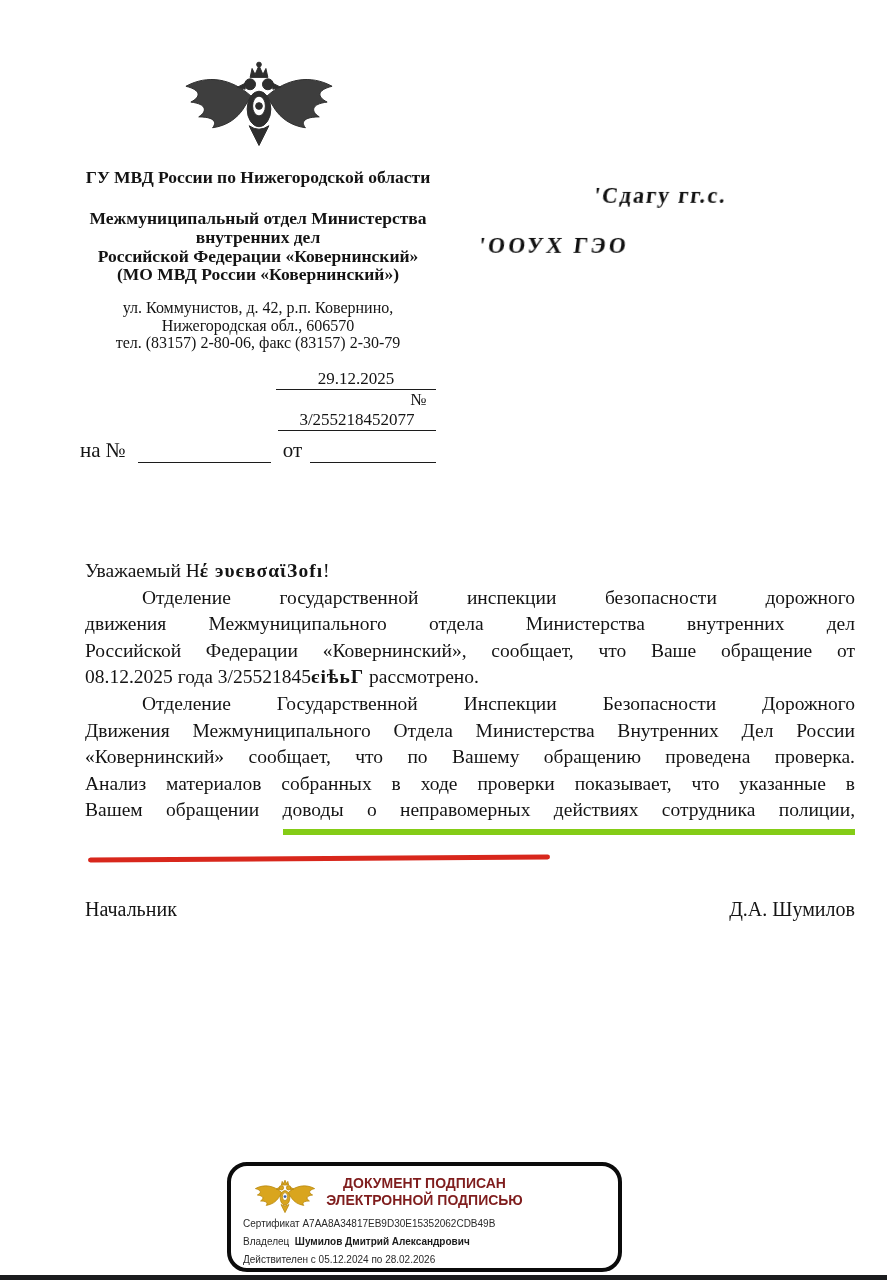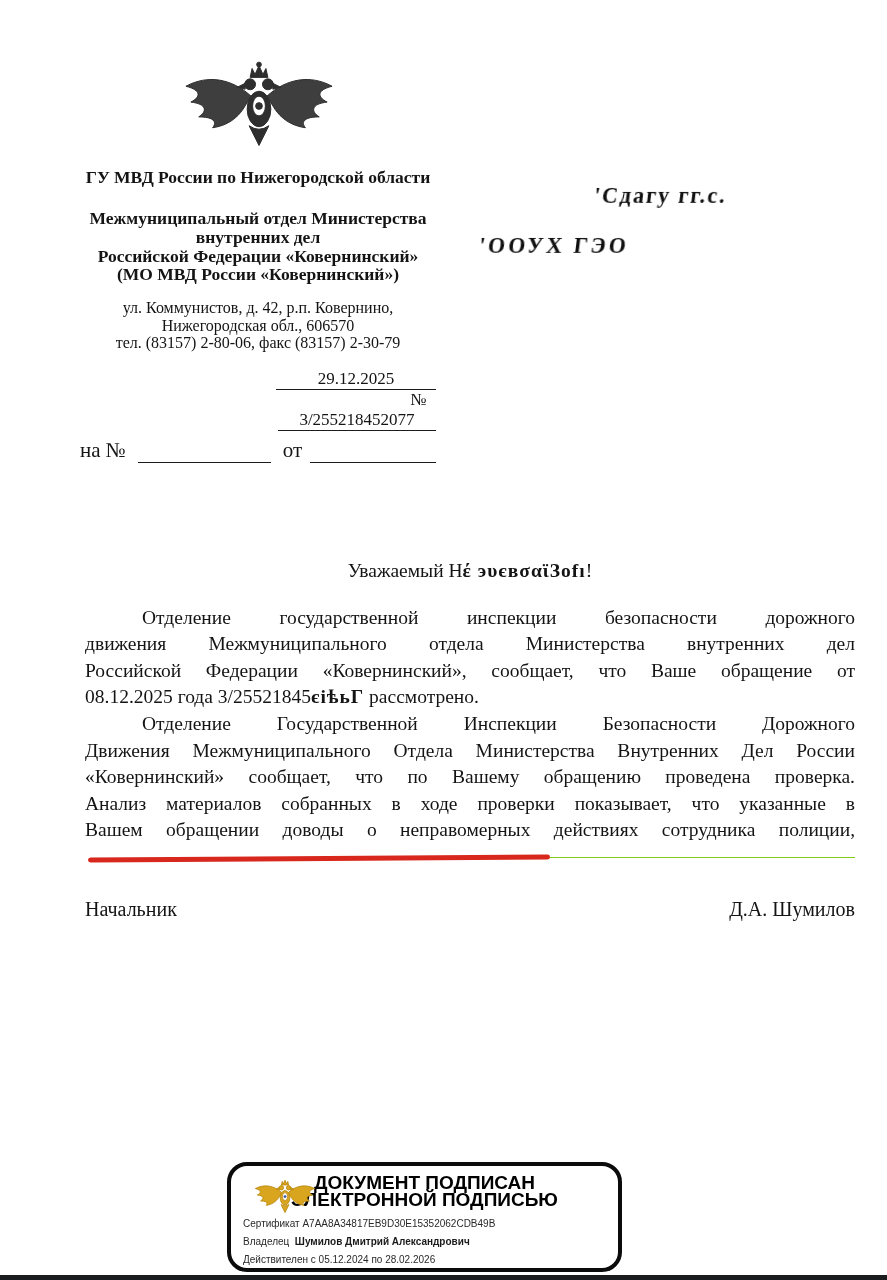--- a/index.html
+++ b/index.html
@@ -34,46 +34,46 @@
   .smudge {
     display:inline-block; transform:skewX(-7deg);
     filter:blur(0.55px); font-weight:600; color:#101010;
   }
   .recip1 { position:absolute; left:594px; top:183px; font-size:22px; letter-spacing:2px; }
   .recip2 { position:absolute; left:479px; top:233px; font-size:22px; letter-spacing:3px; }
 
   
   .body-block { position:absolute; left:85px; top:558px; width:770px;
                 font-size:19.5px; line-height:26.6px; }
-  .salut { text-align:center; margin-bottom:20px; }
+  .salut { margin-bottom:0; }
   .ln    { text-align:justify; text-align-last:justify; }
   .ln.last { text-align-last:left; }
   .ind   { text-indent:57px; }
-  .red-u { border-bottom:1px solid #84cc16; padding-bottom:17px;margin-top:34px; }
+  .red-u { border-bottom:6px solid #84cc16; padding-bottom:9px;margin-top:34px; }
   .inline-smudge { filter:blur(0.6px); font-weight:600; letter-spacing:1px; }
 
   .red-line-2 {
     position:absolute; left:88px; top:856px; width:462px; height:5px;
     background:#d8271c; border-radius:3px; transform:rotate(-0.4deg);
   }
 
   
   .sig-row { position:absolute; left:85px; top:898px; width:770px;
              display:flex; justify-content:space-between; font-size:20px; }
 
   
   .stamp {
     position:absolute; left:227px; top:1162px; width:395px; height:110px;
     border:4px solid #0b0b0b; border-radius:20px; background:#fff;
     font-family:"Liberation Sans","DejaVu Sans",sans-serif; color:#222;
     box-sizing:border-box;
   }
   .stamp-emblem { position:absolute; left:22px; top:7px; width:64px; height:48px; }
   .stamp-title { margin-top:9px; text-align:center; font-weight:bold;
-                 font-size:19px; line-height:16.5px; color:#000000; }
+                 font-size:14px; line-height:16.5px; color:#7f1d1d; }
   .stamp-body { margin:7px 8px 0 12px; font-size:10px; line-height:18px; color:#2a2a2a; }
   .stamp-body b { color:#1b1b1b; }
 
   .bottom-bar { position:absolute; left:0; bottom:0; width:887px; height:5px; background:#1b1c1e; }
 </style>
 </head>
 <body>
 
 <div id="page">
 

